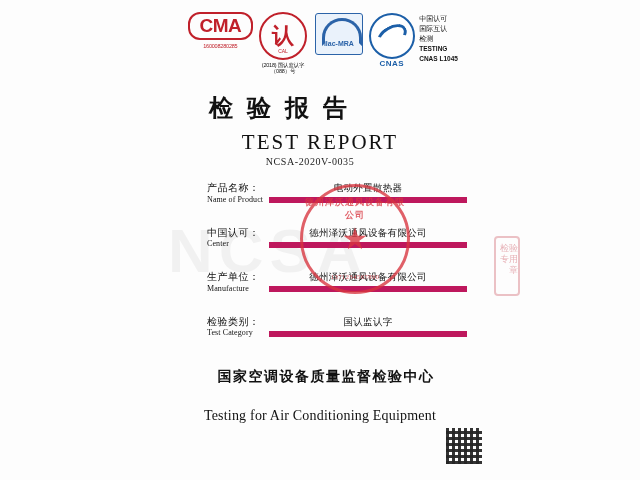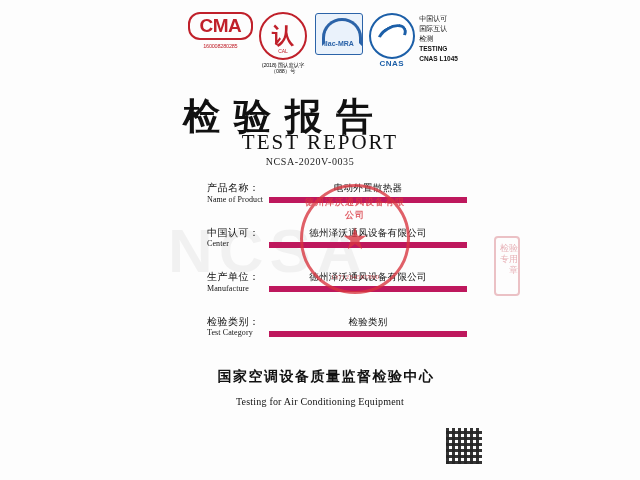--- a/index.html
+++ b/index.html
@@ -186,21 +186,21 @@
   .cnastext .bold { font-weight: bold; }
 
   
   .title-cn {
     position: absolute;
     top: 92px;
     left: 0;
     width: 556px;
     text-align: center;
     font-family: "Liberation Serif", serif;
-    font-size: 37px;
+    font-size: 24px;
     font-weight: bold;
     letter-spacing: 14px;
     text-indent: 14px;
     color: #111;
   }
   .title-en {
     position: absolute;
     top: 130px;
     left: 0;
     width: 640px;
@@ -280,22 +280,22 @@
     color: #111;
     padding-left: 12px;
   }
   .footer .org-en1 {
     font-size: 9px;
     margin-top: 9px;
     letter-spacing: 0.2px;
     color: #111;
   }
   .footer .org-en2 {
-    font-size: 10px;
-    margin-top: 10px;
+    font-size: 14px;
+    margin-top: 22px;
     letter-spacing: 0.2px;
     color: #111;
   }
 
   
   .stamp-round {
     position: absolute;
     top: 184px;
     left: 300px;
     width: 104px;
@@ -453,21 +453,21 @@
         <span class="en">Manufacture</span>
       </div>
       <div class="field-value">德州泽沃通风设备有限公司</div>
     </div>
 
     <div class="field-row">
       <div class="field-label">
         <span class="zh">检验类别：</span>
         <span class="en">Test Category</span>
       </div>
-      <div class="field-value">检验类别</div>
+      <div class="field-value">国认监认字</div>
     </div>
 
   </div>
 
   <div class="stamp-round">
     <div class="arc-text">德州泽沃通风设备有限公司</div>
     <div class="star">★</div>
     <div class="arc-text-b">1371234567890</div>
   </div>
 

